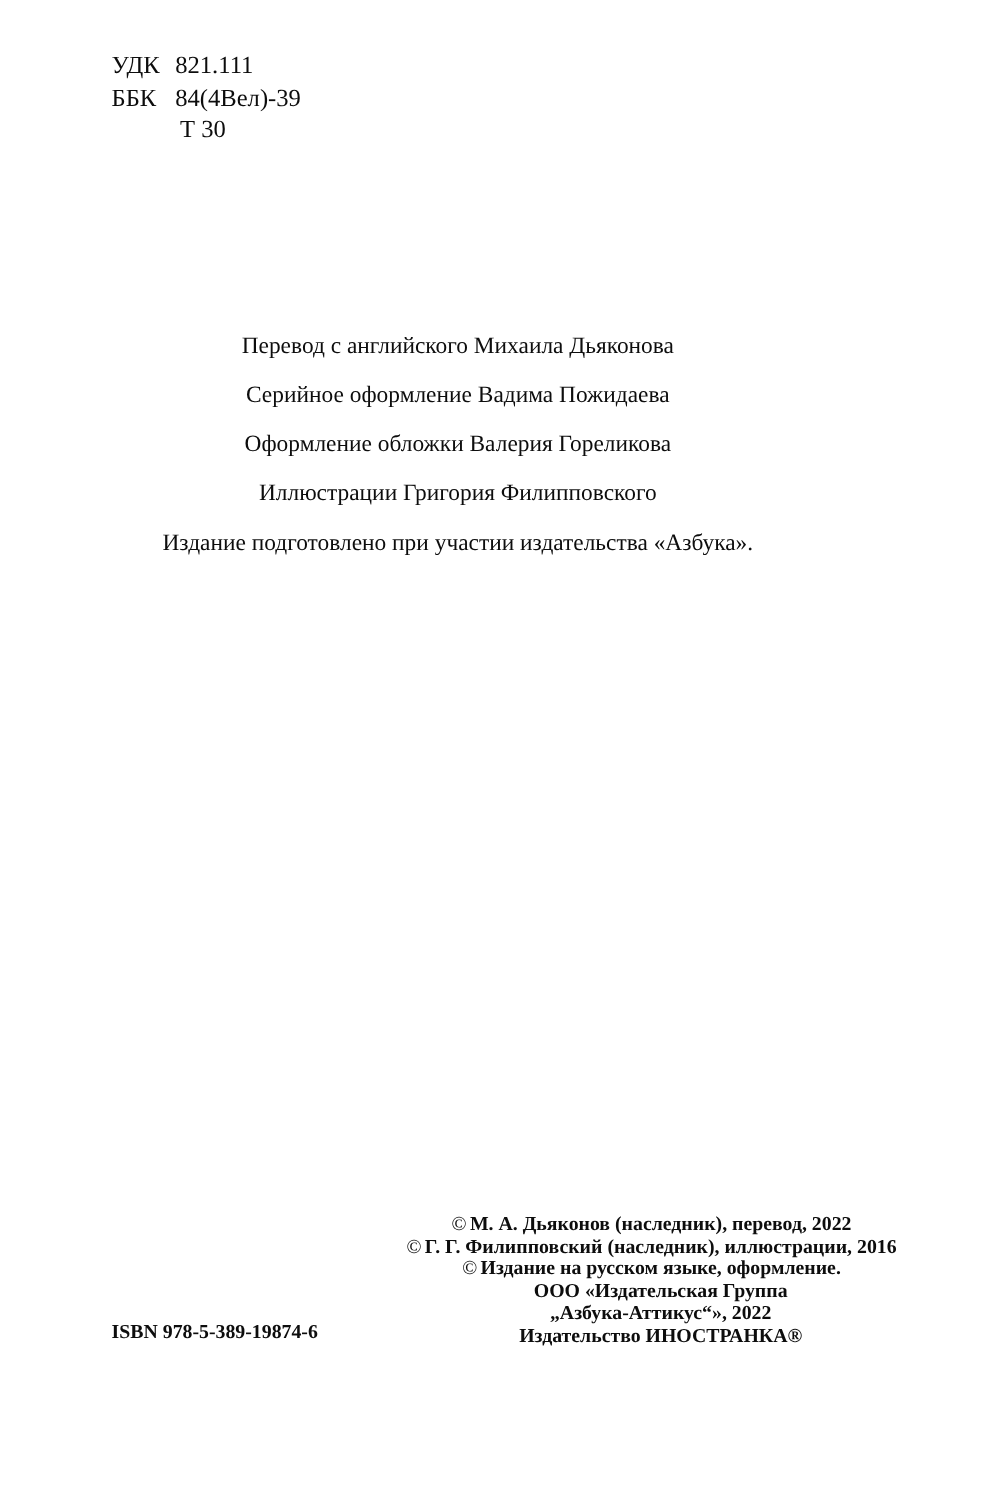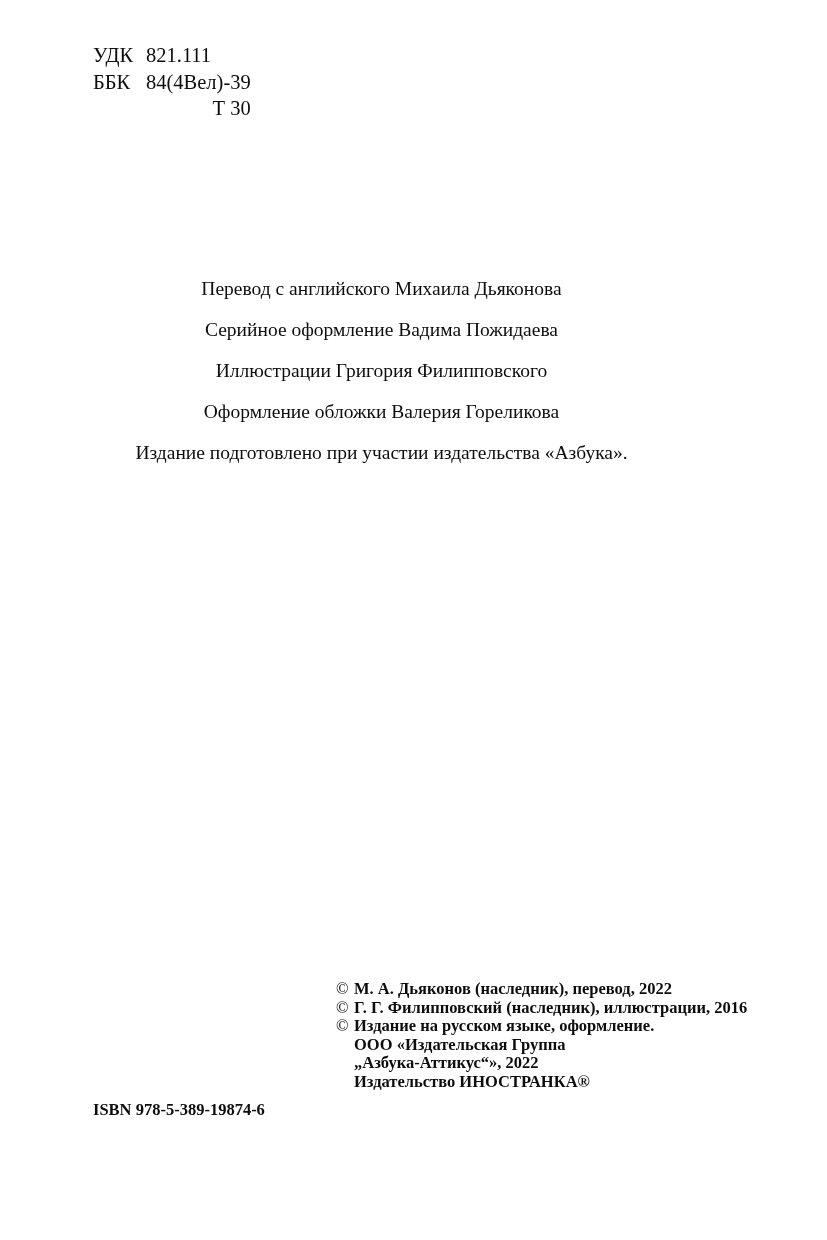--- a/index.html
+++ b/index.html
@@ -38,21 +38,20 @@
   }
   .cls-label {
     display: inline-block;
     min-width: 53px;
   }
   .cls-value {
     display: inline-block;
   }
   .cls-row.code {
     padding-left: 57px;
-    text-align: right;
   }
 
   
   .credits {
     position: absolute;
     left: 0;
     right: 0;
     top: 268px;
     text-align: center;
     font-size: 19.5px;
@@ -60,24 +59,25 @@
     padding-left: 16px;
   }
   .credits div {
     white-space: nowrap;
   }
 
   
   .copyright {
     position: absolute;
     left: 336px;
-    top: 980px;
+    top: 1011px;
     font-size: 16.5px;
     line-height: 18.6px;
     font-weight: bold;
+    text-align: center;
   }
   .copyright .line {
     white-space: nowrap;
     display: block;
   }
   .copyright .sym {
     font-weight: normal;
     display: inline-block;
     width: 18px;
   }
@@ -104,22 +104,22 @@
 
   <div class="classification">
     <span class="cls-row"><span class="cls-label">УДК</span><span class="cls-value">821.111</span></span>
     <span class="cls-row"><span class="cls-label">ББК</span><span class="cls-value">84(4Вел)-39</span></span>
     <span class="cls-row code">Т 30</span>
   </div>
 
   <div class="credits">
     <div>Перевод с английского Михаила Дьяконова</div>
     <div>Серийное оформление Вадима Пожидаева</div>
+    <div>Оформление обложки Валерия Гореликова</div>
     <div>Иллюстрации Григория Филипповского</div>
-    <div>Оформление обложки Валерия Гореликова</div>
     <div>Издание подготовлено при участии издательства «Азбука».</div>
   </div>
 
   <div class="copyright">
     <span class="line"><span class="sym">©</span><span>М. А. Дьяконов (наследник), перевод, 2022</span></span>
     <span class="line"><span class="sym">©</span><span>Г. Г. Филипповский (наследник), иллюстрации, 2016</span></span>
     <span class="line"><span class="sym">©</span><span>Издание на русском языке, оформление.</span></span>
     <span class="line indent">ООО «Издательская Группа</span>
     <span class="line indent">„Азбука-Аттикус“», 2022</span>
     <span class="line indent">Издательство ИНОСТРАНКА®</span>

